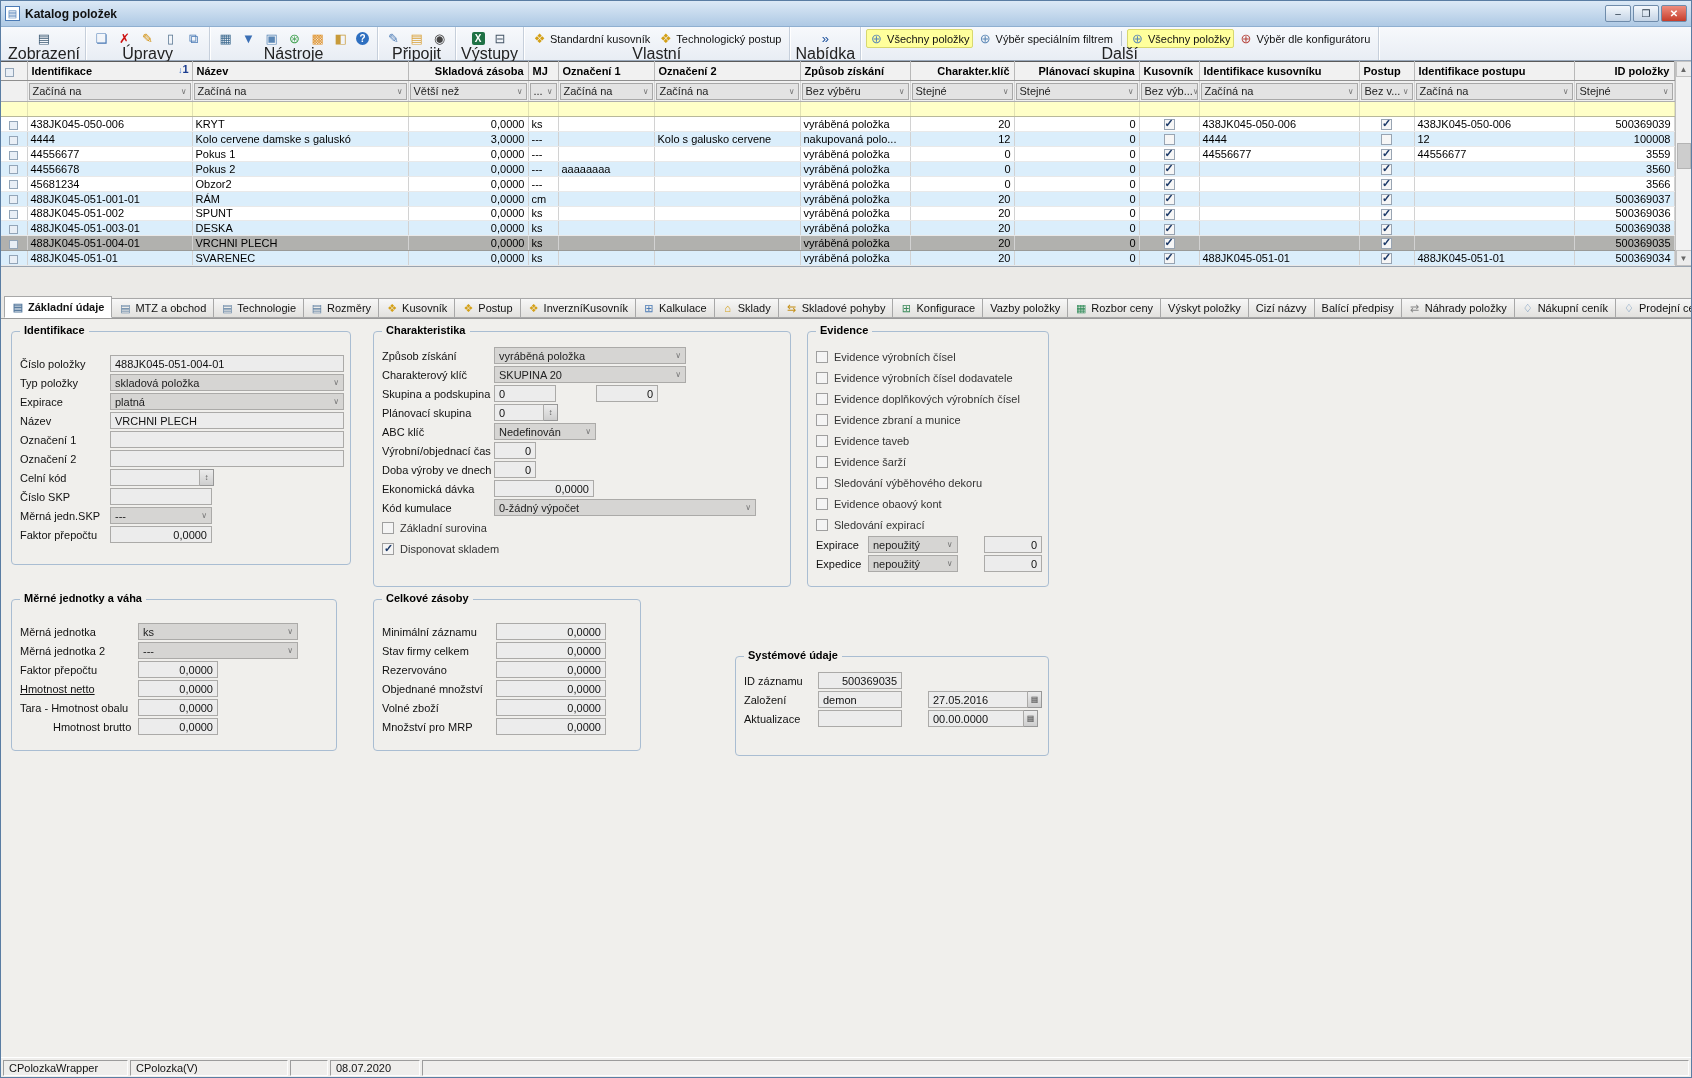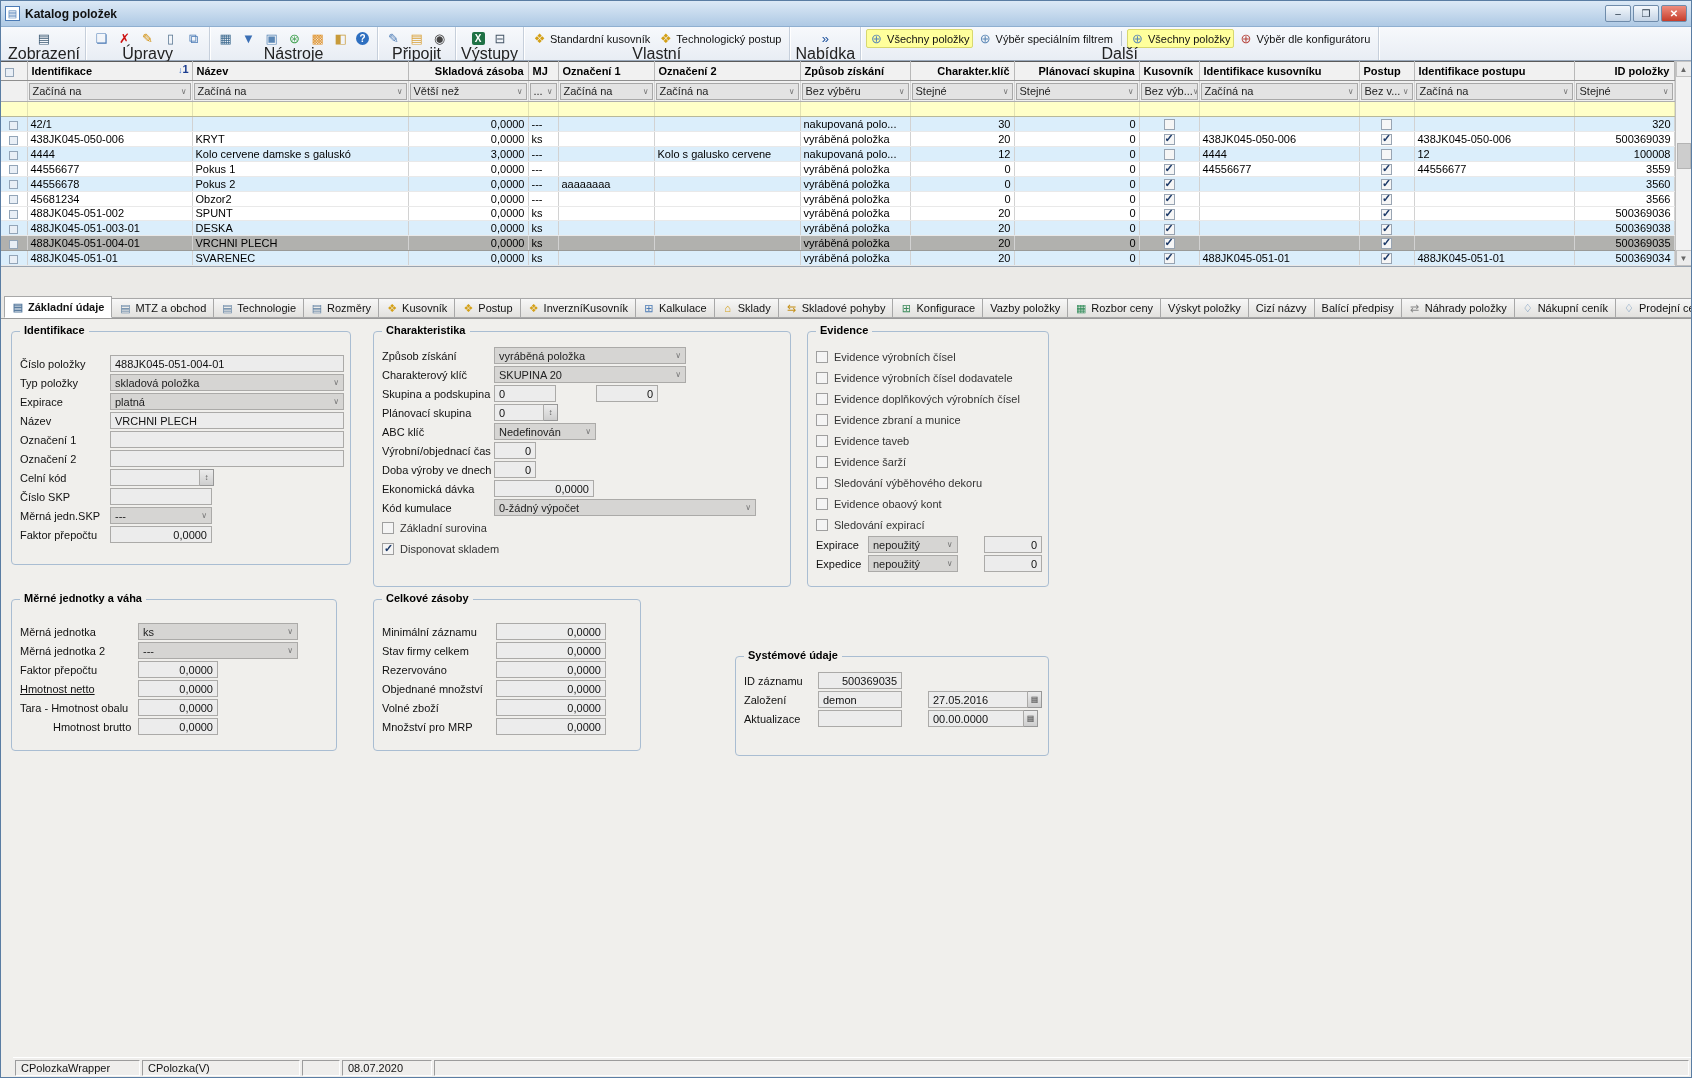--- a/index.html
+++ b/index.html
@@ -77,21 +77,21 @@
   .fld { height:17px; border:1px solid #abaaa8; background:#ececec; font-size:11px; padding:0 4px; display:flex; align-items:center; color:#111; overflow:hidden; }
   .fld.num { justify-content:flex-end; }
   .fld.sel { background:#d6d5d3; justify-content:space-between; color:#222; }
   .sqbtn { width:14px; height:17px; flex:none; background:linear-gradient(#ececec,#cecece); border:1px solid #979797; border-left:none;
     font-size:8px; color:#555; display:flex; align-items:center; justify-content:center; }
   .fchk { width:12px; height:12px; flex:none; border:1px solid #9f9f9f; background:#f4f4f4; position:relative; margin-right:6px; }
   .fchk.on::before { content:"✓"; position:absolute; left:1px; top:-2px; font-size:11px; font-weight:bold; color:#1d3a68; }
   .chklbl { font-size:11px; color:#333; }
 
   
-  .statusbar { height:20px; flex:none; background:#efeeec; border-top:1px solid #fff; box-shadow:0 -1px 0 #b0b0b0; display:flex; align-items:center; padding:0 2px; gap:2px;margin-left:12px; }
+  .statusbar { height:20px; flex:none; background:#efeeec; border-top:1px solid #fff; box-shadow:0 -1px 0 #b0b0b0; display:flex; align-items:center; padding:0 2px; gap:2px; }
   .scell { height:16px; border:1px solid; border-color:#9c9c9c #fdfdfd #fdfdfd #9c9c9c; background:#efeeec; font-size:11px; color:#111;
     display:flex; align-items:center; padding:0 5px; white-space:nowrap; overflow:hidden; }
 </style>
 </head>
 <body>
 
 <div class="window">
 
   <div class="titlebar">
     <span class="win-ic">▤</span>
@@ -362,37 +362,20 @@
             <td></td>
             <td></td>
             <td></td>
             <td></td>
             <td></td>
             <td></td>
             <td></td>
             <td></td>
             <td></td>
           </tr>
-          <tr class="r alt">
-            <td class="ac"><span class="rowsel"></span></td>
-            <td>42/1</td>
-            <td></td>
-            <td class="ar">0,0000</td>
-            <td>---</td>
-            <td></td>
-            <td></td>
-            <td>nakupovaná polo...</td>
-            <td class="ar">30</td>
-            <td class="ar">0</td>
-            <td class="ac"><span class="gchk"></span></td>
-            <td></td>
-            <td class="ac"><span class="gchk"></span></td>
-            <td></td>
-            <td class="ar">320</td>
-          </tr>
           <tr class="r">
             <td class="ac"><span class="rowsel"></span></td>
             <td>438JK045-050-006</td>
             <td>KRYT</td>
             <td class="ar">0,0000</td>
             <td>ks</td>
             <td></td>
             <td></td>
             <td>vyráběná položka</td>
             <td class="ar">20</td>
@@ -463,20 +446,37 @@
             <td></td>
             <td></td>
             <td>vyráběná položka</td>
             <td class="ar">0</td>
             <td class="ar">0</td>
             <td class="ac"><span class="gchk on"></span></td>
             <td></td>
             <td class="ac"><span class="gchk on"></span></td>
             <td></td>
             <td class="ar">3566</td>
+          </tr>
+          <tr class="r alt">
+            <td class="ac"><span class="rowsel"></span></td>
+            <td>488JK045-051-001-01</td>
+            <td>RÁM</td>
+            <td class="ar">0,0000</td>
+            <td>cm</td>
+            <td></td>
+            <td></td>
+            <td>vyráběná položka</td>
+            <td class="ar">20</td>
+            <td class="ar">0</td>
+            <td class="ac"><span class="gchk on"></span></td>
+            <td></td>
+            <td class="ac"><span class="gchk on"></span></td>
+            <td></td>
+            <td class="ar">500369037</td>
           </tr>
           <tr class="r">
             <td class="ac"><span class="rowsel"></span></td>
             <td>488JK045-051-002</td>
             <td>SPUNT</td>
             <td class="ar">0,0000</td>
             <td>ks</td>
             <td></td>
             <td></td>
             <td>vyráběná položka</td>

